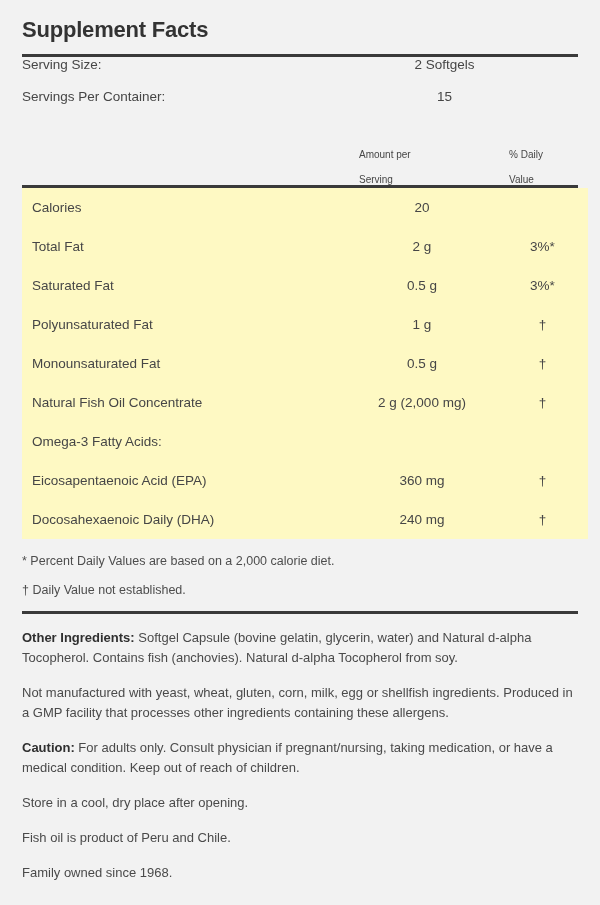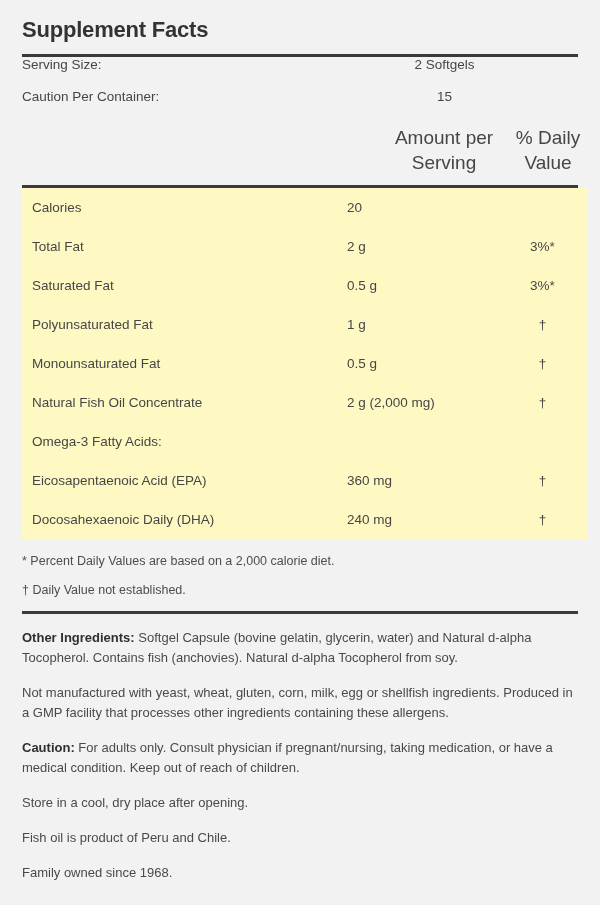--- a/index.html
+++ b/index.html
@@ -59,23 +59,23 @@
   .serving-block { position: relative; }
 
   
   .col-headers {
     position: relative;
     height: 60px;
     margin-top: 4px;
   }
   .col-head {
     position: absolute;
-    top: 0;
-    text-align: center;
-    font-size: 19px;
+    top: 17px;
+    text-align: left;
+    font-size: 10px;
     line-height: 25px;
     color: #464646;
   }
   .col-head.amount {
     left: 337px;
     width: 170px;
   }
   .col-head.dv {
     left: 487px;
     width: 78px;
@@ -90,21 +90,21 @@
   .nutrient-table tr { height: 39px; }
   .nutrient-table tr.odd  { background: #fef9c3; }
   .nutrient-table tr.even { background: #fef9c3; }
   .nutrient-table td {
     font-size: 13.5px;
     color: #464646;
     padding: 0;
     vertical-align: middle;
   }
   td.nut-name   { width: 315px; padding-left: 10px; }
-  td.nut-amount { width: 150px; }
+  td.nut-amount { width: 150px; text-align: center; }
   td.nut-dv     { width: 91px;  text-align: center; }
   .indent-1 { padding-left: 26px; }
   .indent-2 { padding-left: 38px; }
   .dagger { font-size: 12px; }
 
   
   .footnotes {
     padding-top: 13px;
   }
   .footnote {
@@ -134,21 +134,21 @@
 
   <div class="sf-title">Supplement Facts</div>
   <div class="rule-thick rule-title"></div>
 
   <div class="serving-block">
     <div class="serving-row">
       <span class="label">Serving Size:</span>
       <span class="value">2 Softgels</span>
     </div>
     <div class="serving-row">
-      <span class="label">Caution Per Container:</span>
+      <span class="label">Servings Per Container:</span>
       <span class="value">15</span>
     </div>
   </div>
 
   <div class="col-headers">
     <div class="col-head amount">
       <div>Amount per</div>
       <div>Serving</div>
     </div>
     <div class="col-head dv">

